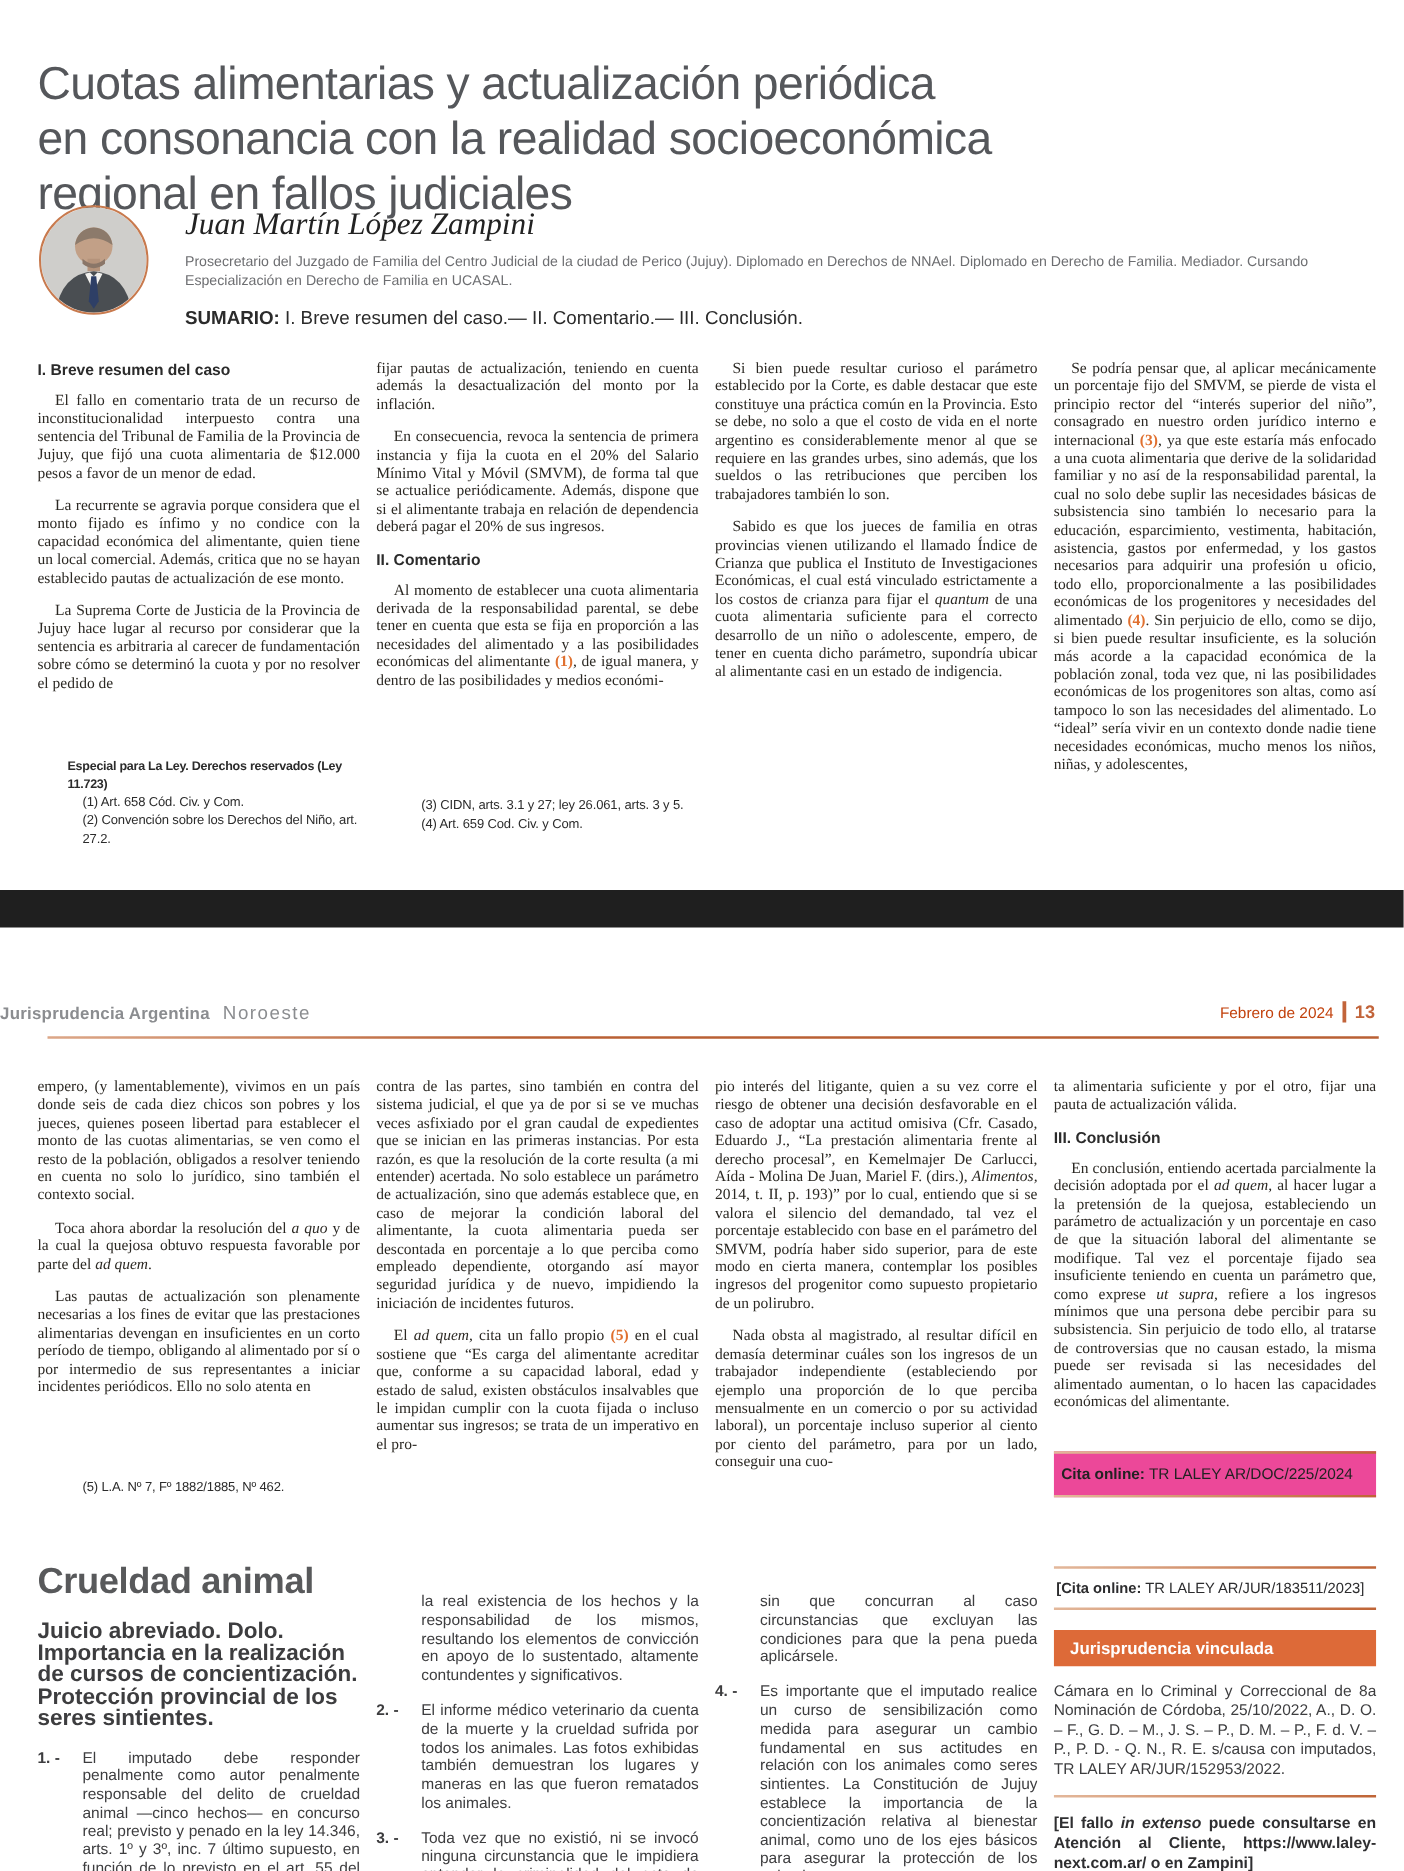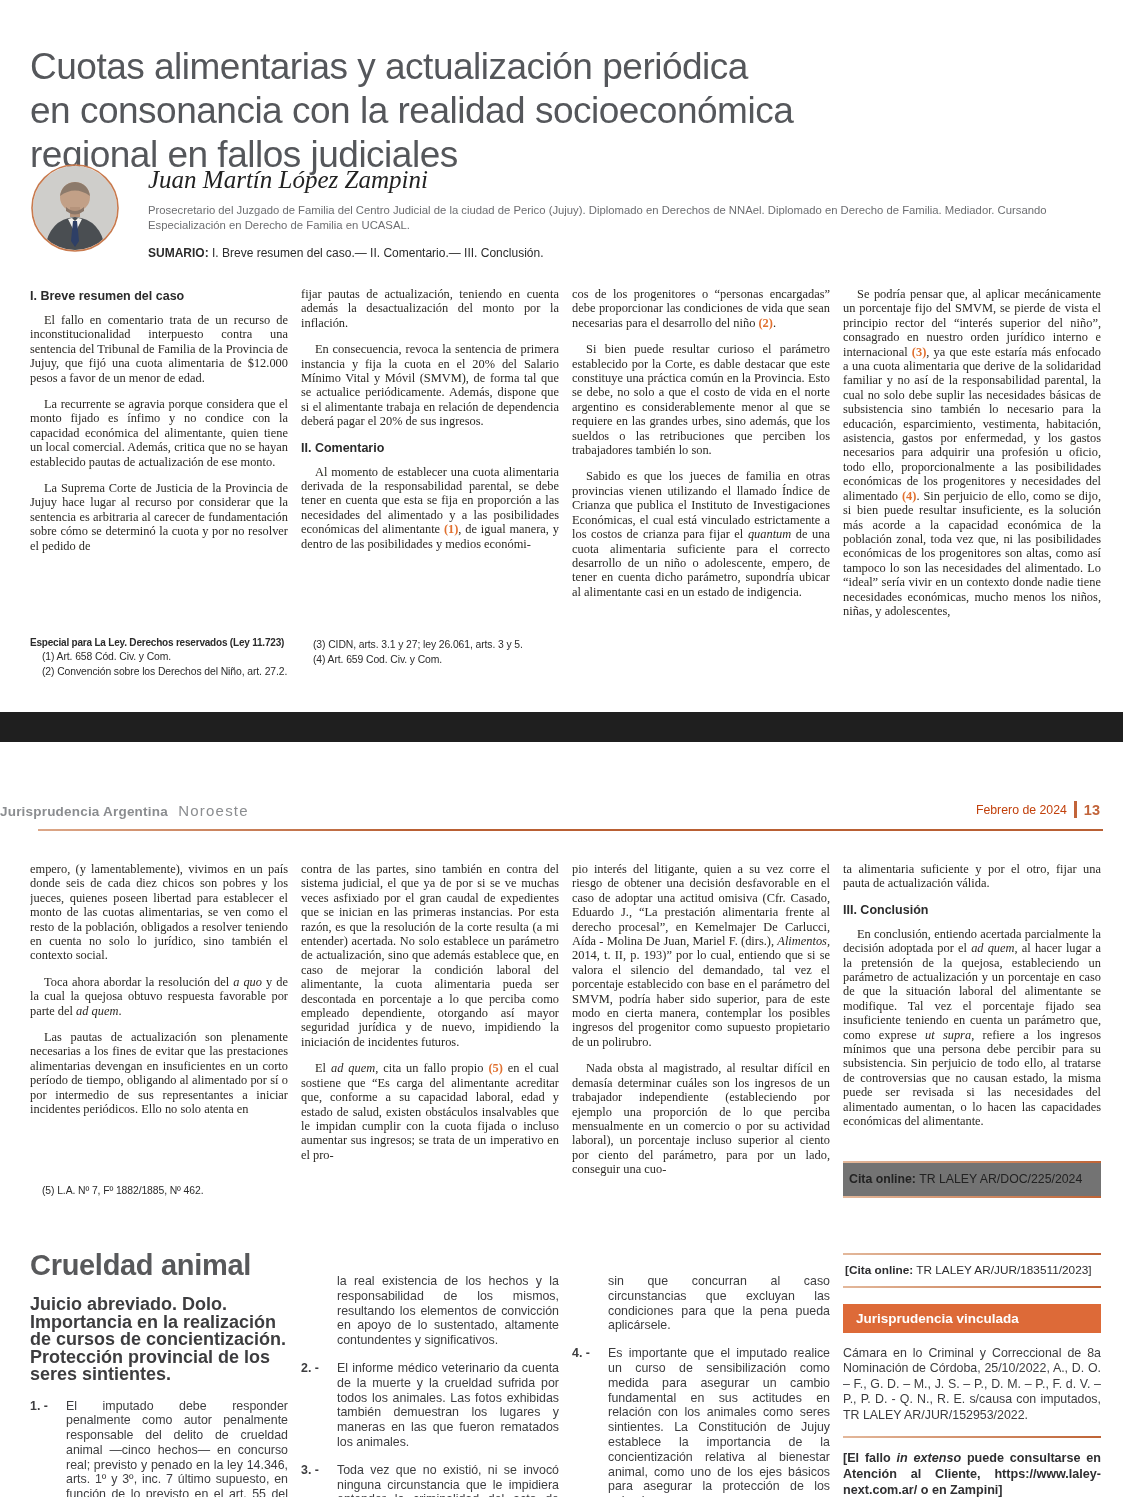--- a/index.html
+++ b/index.html
@@ -28,54 +28,54 @@
     position:absolute;left:148px;top:166px;
     font-family:"Liberation Serif",serif;font-style:italic;
     font-size:25px;color:#222;
   }
   .author-bio{
     position:absolute;left:148px;top:203px;width:952px;
     font-size:11.3px;line-height:15px;color:#6d6e71;
   }
   .sumario{
     position:absolute;left:148px;top:246px;width:952px;
-    font-size:12px;color:#2b2b2b;
+    font-size:15px;color:#2b2b2b;
   }
   .sumario .lbl{font-weight:bold;}
   
   .col{position:absolute;width:258px;overflow:hidden;}
   .c1{left:30px;} .c2{left:301px;} .c3{left:572px;} .c4{left:843px;}
   .top-col{top:287px;height:392px;}
   .low-col{top:862px;height:336px;}
   .para{
     font-family:Liberation Serif, serif;font-size:12.4px;line-height:14.4px;
     text-align:justify;color:var(--ink);margin:0 0 12px;text-indent:14px;
   }
   .para.ni{text-indent:0;}
   .bh{font-size:12.5px;font-weight:bold;color:#2b2b2b;margin:2px 0 10px;}
   .it{font-style:italic;} .bd{font-weight:bold;} .bdit{font-weight:bold;font-style:italic;}
   .ref{color:var(--ref);font-weight:bold;}
   .fncol{position:absolute;left:0;right:0;bottom:0;background:#fff;padding-top:6px;}
   .fncol.raise{bottom:12px;}
-  .fn{font-size:10.4px;line-height:14.5px;color:#2b2b2b;padding-left:12px;letter-spacing:-0.1px;}
+  .fn{font-size:10.4px;line-height:14.5px;color:#2b2b2b;padding-left:12px;letter-spacing:-0.1px;margin-left:24px;}
   .fn.fnb{font-weight:bold;padding-left:0;font-size:10px;letter-spacing:-0.2px;}
   
   .black-band{position:absolute;left:0;top:712px;width:1123px;height:30px;background:#1f1f1f;}
   
   .masthead{position:absolute;left:0;top:802px;width:1123px;color:var(--mast-gray);}
   .masthead .mb{font-weight:bold;font-size:13.5px;letter-spacing:0.2px;}
   .masthead .ml{font-size:15px;letter-spacing:1.2px;margin-left:6px;}
   .issue{position:absolute;right:23px;top:801px;display:flex;align-items:center;gap:7px;}
   .issue .date{font-size:12.3px;color:#c2410c;}
   .issue .vbar{width:3px;height:17px;background:var(--accent);}
   .issue .pg{font-size:14.5px;font-weight:bold;color:var(--accent);}
   .mast-rule{position:absolute;left:38px;top:829px;width:1065px;height:2px;
     background:linear-gradient(90deg,#dca788,#b96034 35%,#b96034);}
   
-  .cita-box{position:absolute;left:0;right:0;bottom:0;background:#737373;}
+  .cita-box{position:absolute;left:0;right:0;bottom:0;background:#ec4899;}
   .cita-rule{height:2px;background:linear-gradient(90deg,#e3b89b,#bf6436);}
   .cita-line{font-size:12.3px;color:#222;padding:9px 0 10px 6px;}
   
   .a2{position:absolute;left:0;top:1245px;width:1123px;height:252px;overflow:hidden;}
   .a2 .col{top:0;height:252px;}
   .a2title{font-size:29px;font-weight:bold;color:#58595b;letter-spacing:-0.3px;margin:4px 0 14px;}
   .a2sub{font-size:18px;font-weight:bold;color:var(--sans-ink);line-height:17.5px;margin:0 0 15px;}
   .pt{display:flex;margin:11px 0 13px;font-size:12.4px;line-height:14.8px;color:var(--sans-ink);}
   .ptnum{flex:0 0 36px;font-weight:bold;}
   .pttxt{flex:1;text-align:justify;}
@@ -144,21 +144,20 @@
       <div class="bh">II. Comentario</div>
       <p class="para"><span class="">Al momento de establecer una cuota alimentaria derivada de la responsabilidad parental, se debe tener en cuenta que esta se fija en proporción a las necesidades del alimentado y a las posibilidades económicas del alimentante </span><span class="ref">(1)</span><span class="">, de igual manera, y dentro de las posibilidades y medios económi-</span></p>
     </div>
   <div class="fncol raise">
       <div class="fn">(3) CIDN, arts. 3.1 y 27; ley 26.061, arts. 3 y 5.</div>
       <div class="fn">(4) Art. 659 Cod. Civ. y Com.</div>
     </div>
 </div>
 <div class="col c3 top-col">
   <div>
-      <p class="para ni"><span class="">cos de los progenitores o “personas encargadas” debe proporcionar las condiciones de vida que sean necesarias para el desarrollo del niño </span><span class="ref">(2)</span><span class="">.</span></p>
       <p class="para"><span class="">Si bien puede resultar curioso el parámetro establecido por la Corte, es dable destacar que este constituye una práctica común en la Provincia. Esto se debe, no solo a que el costo de vida en el norte argentino es considerablemente menor al que se requiere en las grandes urbes, sino además, que los sueldos o las retribuciones que perciben los trabajadores también lo son.</span></p>
       <p class="para"><span class="">Sabido es que los jueces de familia en otras provincias vienen utilizando el llamado Índice de Crianza que publica el Instituto de Investigaciones Económicas, el cual está vinculado estrictamente a los costos de crianza para fijar el </span><span class="it">quantum</span><span class=""> de una cuota alimentaria suficiente para el correcto desarrollo de un niño o adolescente, empero, de tener en cuenta dicho parámetro, supondría ubicar al alimentante casi en un estado de indigencia.</span></p>
     </div>
 </div>
 <div class="col c4 top-col">
   <div>
       <p class="para"><span class="">Se podría pensar que, al aplicar mecánicamente un porcentaje fijo del SMVM, se pierde de vista el principio rector del “interés superior del niño”, consagrado en nuestro orden jurídico interno e internacional </span><span class="ref">(3)</span><span class="">, ya que este estaría más enfocado a una cuota alimentaria que derive de la solidaridad familiar y no así de la responsabilidad parental, la cual no solo debe suplir las necesidades básicas de subsistencia sino también lo necesario para la educación, esparcimiento, vestimenta, habitación, asistencia, gastos por enfermedad, y los gastos necesarios para adquirir una profesión u oficio, todo ello, proporcionalmente a las posibilidades económicas de los progenitores y necesidades del alimentado </span><span class="ref">(4)</span><span class="">. Sin perjuicio de ello, como se dijo, si bien puede resultar insuficiente, es la solución más acorde a la capacidad económica de la población zonal, toda vez que, ni las posibilidades económicas de los progenitores son altas, como así tampoco lo son las necesidades del alimentado. Lo “ideal” sería vivir en un contexto donde nadie tiene necesidades económicas, mucho menos los niños, niñas, y adolescentes,</span></p>
     </div>
 </div>
 

